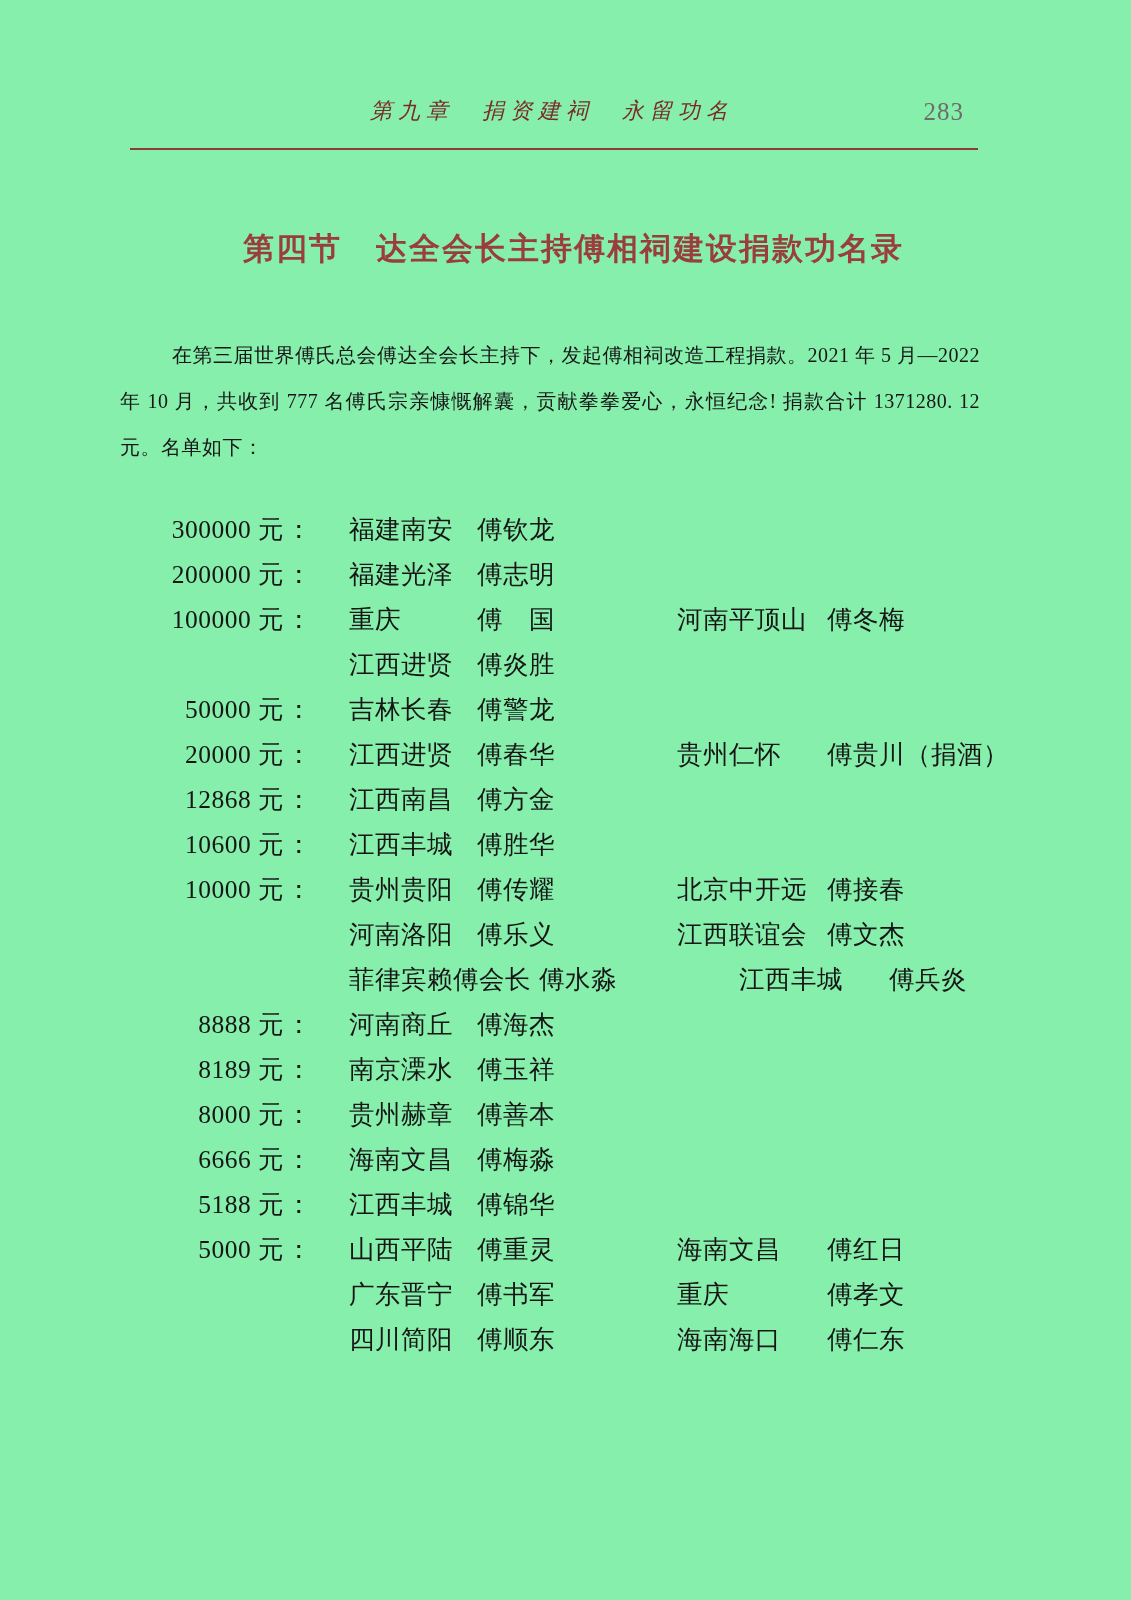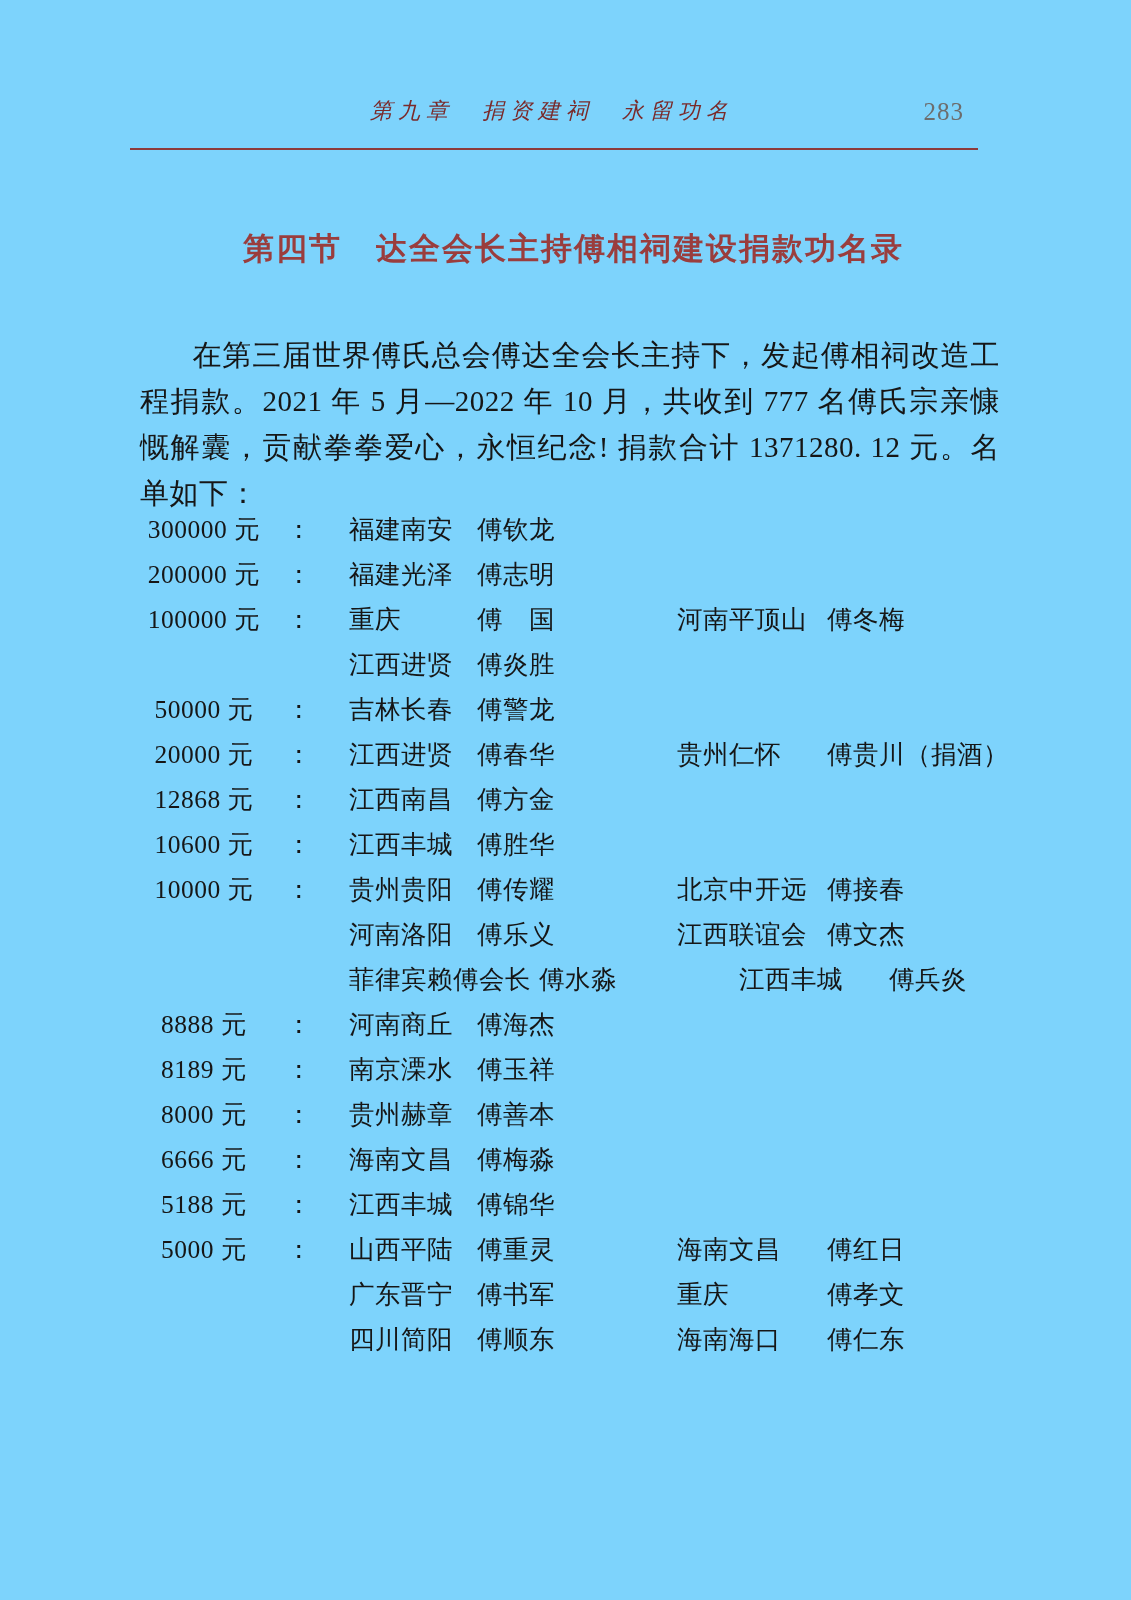--- a/index.html
+++ b/index.html
@@ -14,21 +14,21 @@
     color: #1a1a1a;
     position: relative;
     overflow: hidden;
   }
   .page {
     position: absolute;
     left: 0;
     top: 0;
     width: 1131px;
     height: 1600px;
-    background: #7dd3fc;
+    background: #86efac;
   }
   
   .header {
     position: absolute;
     left: 130px;
     top: 96px;
     width: 850px;
     height: 52px;
   }
   .header-title {
@@ -73,24 +73,24 @@
     letter-spacing: 2px;
     margin-left: 8px;
   }
   .section-title .sp {
     display: inline-block;
     width: 34px;
   }
   
   .intro {
     position: absolute;
-    left: 140px;
+    left: 120px;
     top: 332px;
     width: 860px;
-    font-size: 29px;
+    font-size: 20px;
     line-height: 46px;
     text-align: justify;
     letter-spacing: 0.5px;
     color: #161616;
   }
   .intro .indent {
     display: inline-block;
     width: 52px;
   }
   
@@ -103,21 +103,21 @@
   .row {
     display: flex;
     align-items: baseline;
     height: 45px;
     font-size: 25.5px;
     color: #161616;
     letter-spacing: 0.5px;
   }
   .amt {
     width: 160px;
-    text-align: center;
+    text-align: right;
     white-space: nowrap;
     padding-right: 2px;
   }
   .colon {
     width: 16px;
     text-align: left;
   }
   .place1 {
     width: 128px;
     white-space: nowrap;

